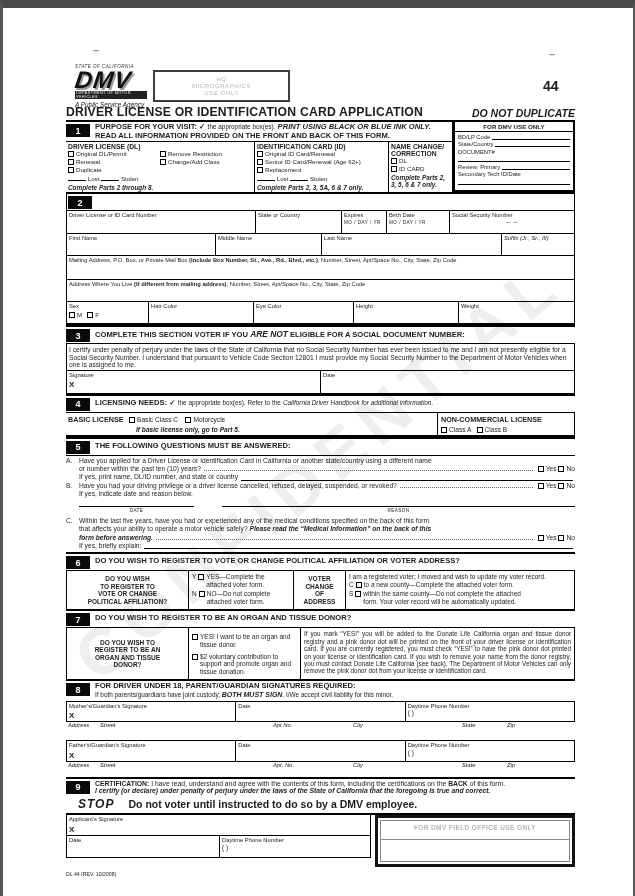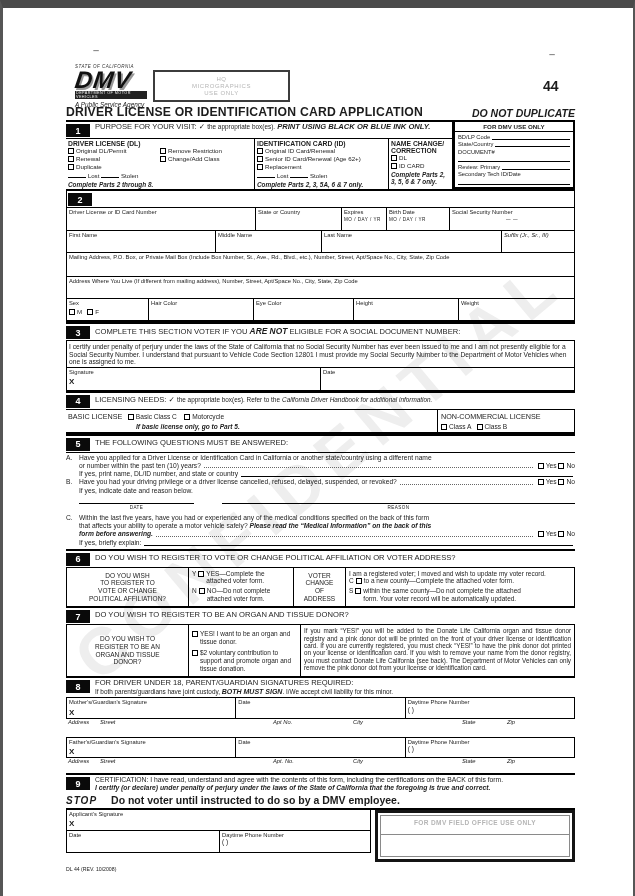--- a/index.html
+++ b/index.html
@@ -29,21 +29,21 @@
   .fb { position:absolute; left:63px; top:97px; width:509px; z-index:1; }
   .titlerow { display:flex; justify-content:space-between; align-items:flex-end; margin-bottom:1px; }
   .ftitle { font-size:12.2px; font-weight:bold; letter-spacing:.2px; }
   .dnd { font-size:10.5px; font-weight:bold; font-style:italic; }
 
   .nb { background:#0a0a0a; color:#fff; font-weight:bold; font-size:9px; width:24px; min-width:24px;
         height:13px; display:flex; align-items:center; justify-content:center; margin-right:5px; }
   .shead { display:flex; align-items:flex-start; border-top:2px solid #000; padding:1px 0; }
   .shead .nb { margin-top:1px; }
   .sheadtxt { font-size:7.6px; line-height:8.6px; }
-  .b { font-weight:normal; } .i { font-style:italic; } .bi { font-weight:bold; font-style:italic; }
+  .b { font-weight:bold; } .i { font-style:italic; } .bi { font-weight:bold; font-style:italic; }
   .small { font-size:6.4px; font-weight:normal; }
   .pre { white-space:pre-line; }
 
   .cb { display:inline-block; width:6px; height:6px; border:1px solid #000; vertical-align:-1px;
         margin-right:2px; background:#fff; }
   .blank { display:inline-block; border-bottom:1px solid #000; width:18px; height:7px; }
   .fillline { flex:1; border-bottom:1px solid #000; margin:0 2px 1px 3px; }
   .leader { flex:1; border-bottom:1px dotted #666; margin:0 3px 2px; }
 
   
@@ -104,21 +104,21 @@
   .vl { font-weight:normal; margin-right:2px; }
   .vopt { display:flex; align-items:flex-start; margin-bottom:2px; }
   .vopt .cb { margin-top:1px; }
 
   
   .addrlabels { position:relative; height:9px; font-size:5.8px; font-style:italic; }
   .addrlabels span { position:absolute; top:0; }
 
   
   .stoprow { display:flex; align-items:baseline; border-bottom:2px solid #000; padding:1px 0 2px; }
-  .stopword { font-size:10px; font-weight:bold; font-style:italic; letter-spacing:1px; margin-right:14px; }
+  .stopword { font-size:12px; font-weight:bold; font-style:italic; letter-spacing:1px; margin-right:14px;margin-left:12px; }
   .stoptext { font-size:10.5px; font-weight:bold; }
   .appblock { display:flex; }
   .appleft { width:305px; }
   .appleft .gridrow { display:flex; border:1px solid #000; border-top:none; }
   .appleft .sigbox { border:1px solid #000; }
   .fieldoffice { flex:1; margin-left:4px; border:3px solid #141414; padding:2px; }
   .fieldoffice .r1 { border:1px solid #8a8a8a; text-align:center; color:#b5b5b5; font-size:6.5px;
                      font-weight:bold; padding:3px 0 8px; letter-spacing:.4px; }
   .fieldoffice .r2 { border:1px solid #8a8a8a; border-top:none; height:22px; }
   .footer { font-size:5.2px; margin-top:4px; color:#222; }
@@ -155,20 +155,21 @@
 
     <div class="sec1">
       <div class="s1main">
         <div class="shead">
           <div class="nb">1</div>
           <div class="sheadtxt">
             <span class="b">PURPOSE FOR YOUR VISIT:</span>
             <span class="b">✓</span>
             <span class="small">the appropriate box(es).</span>
             <span class="bi">PRINT USING BLACK OR BLUE INK ONLY.</span>
+            <span class="b" style="display:block">READ ALL INFORMATION PROVIDED ON THE FRONT AND BACK OF THIS FORM.</span>
           </div>
         </div>
         <div class="s1cols">
           <div class="s1col c-dl">
             <div class="hd">DRIVER LICENSE (DL)</div>
             <div class="dl2col">
               <div>
                 <div class="opt"><span class="cb"></span><span>Original DL/Permit</span></div>
                 <div class="opt"><span class="cb"></span><span>Renewal</span></div>
                 <div class="opt"><span class="cb"></span><span>Duplicate</span></div>

